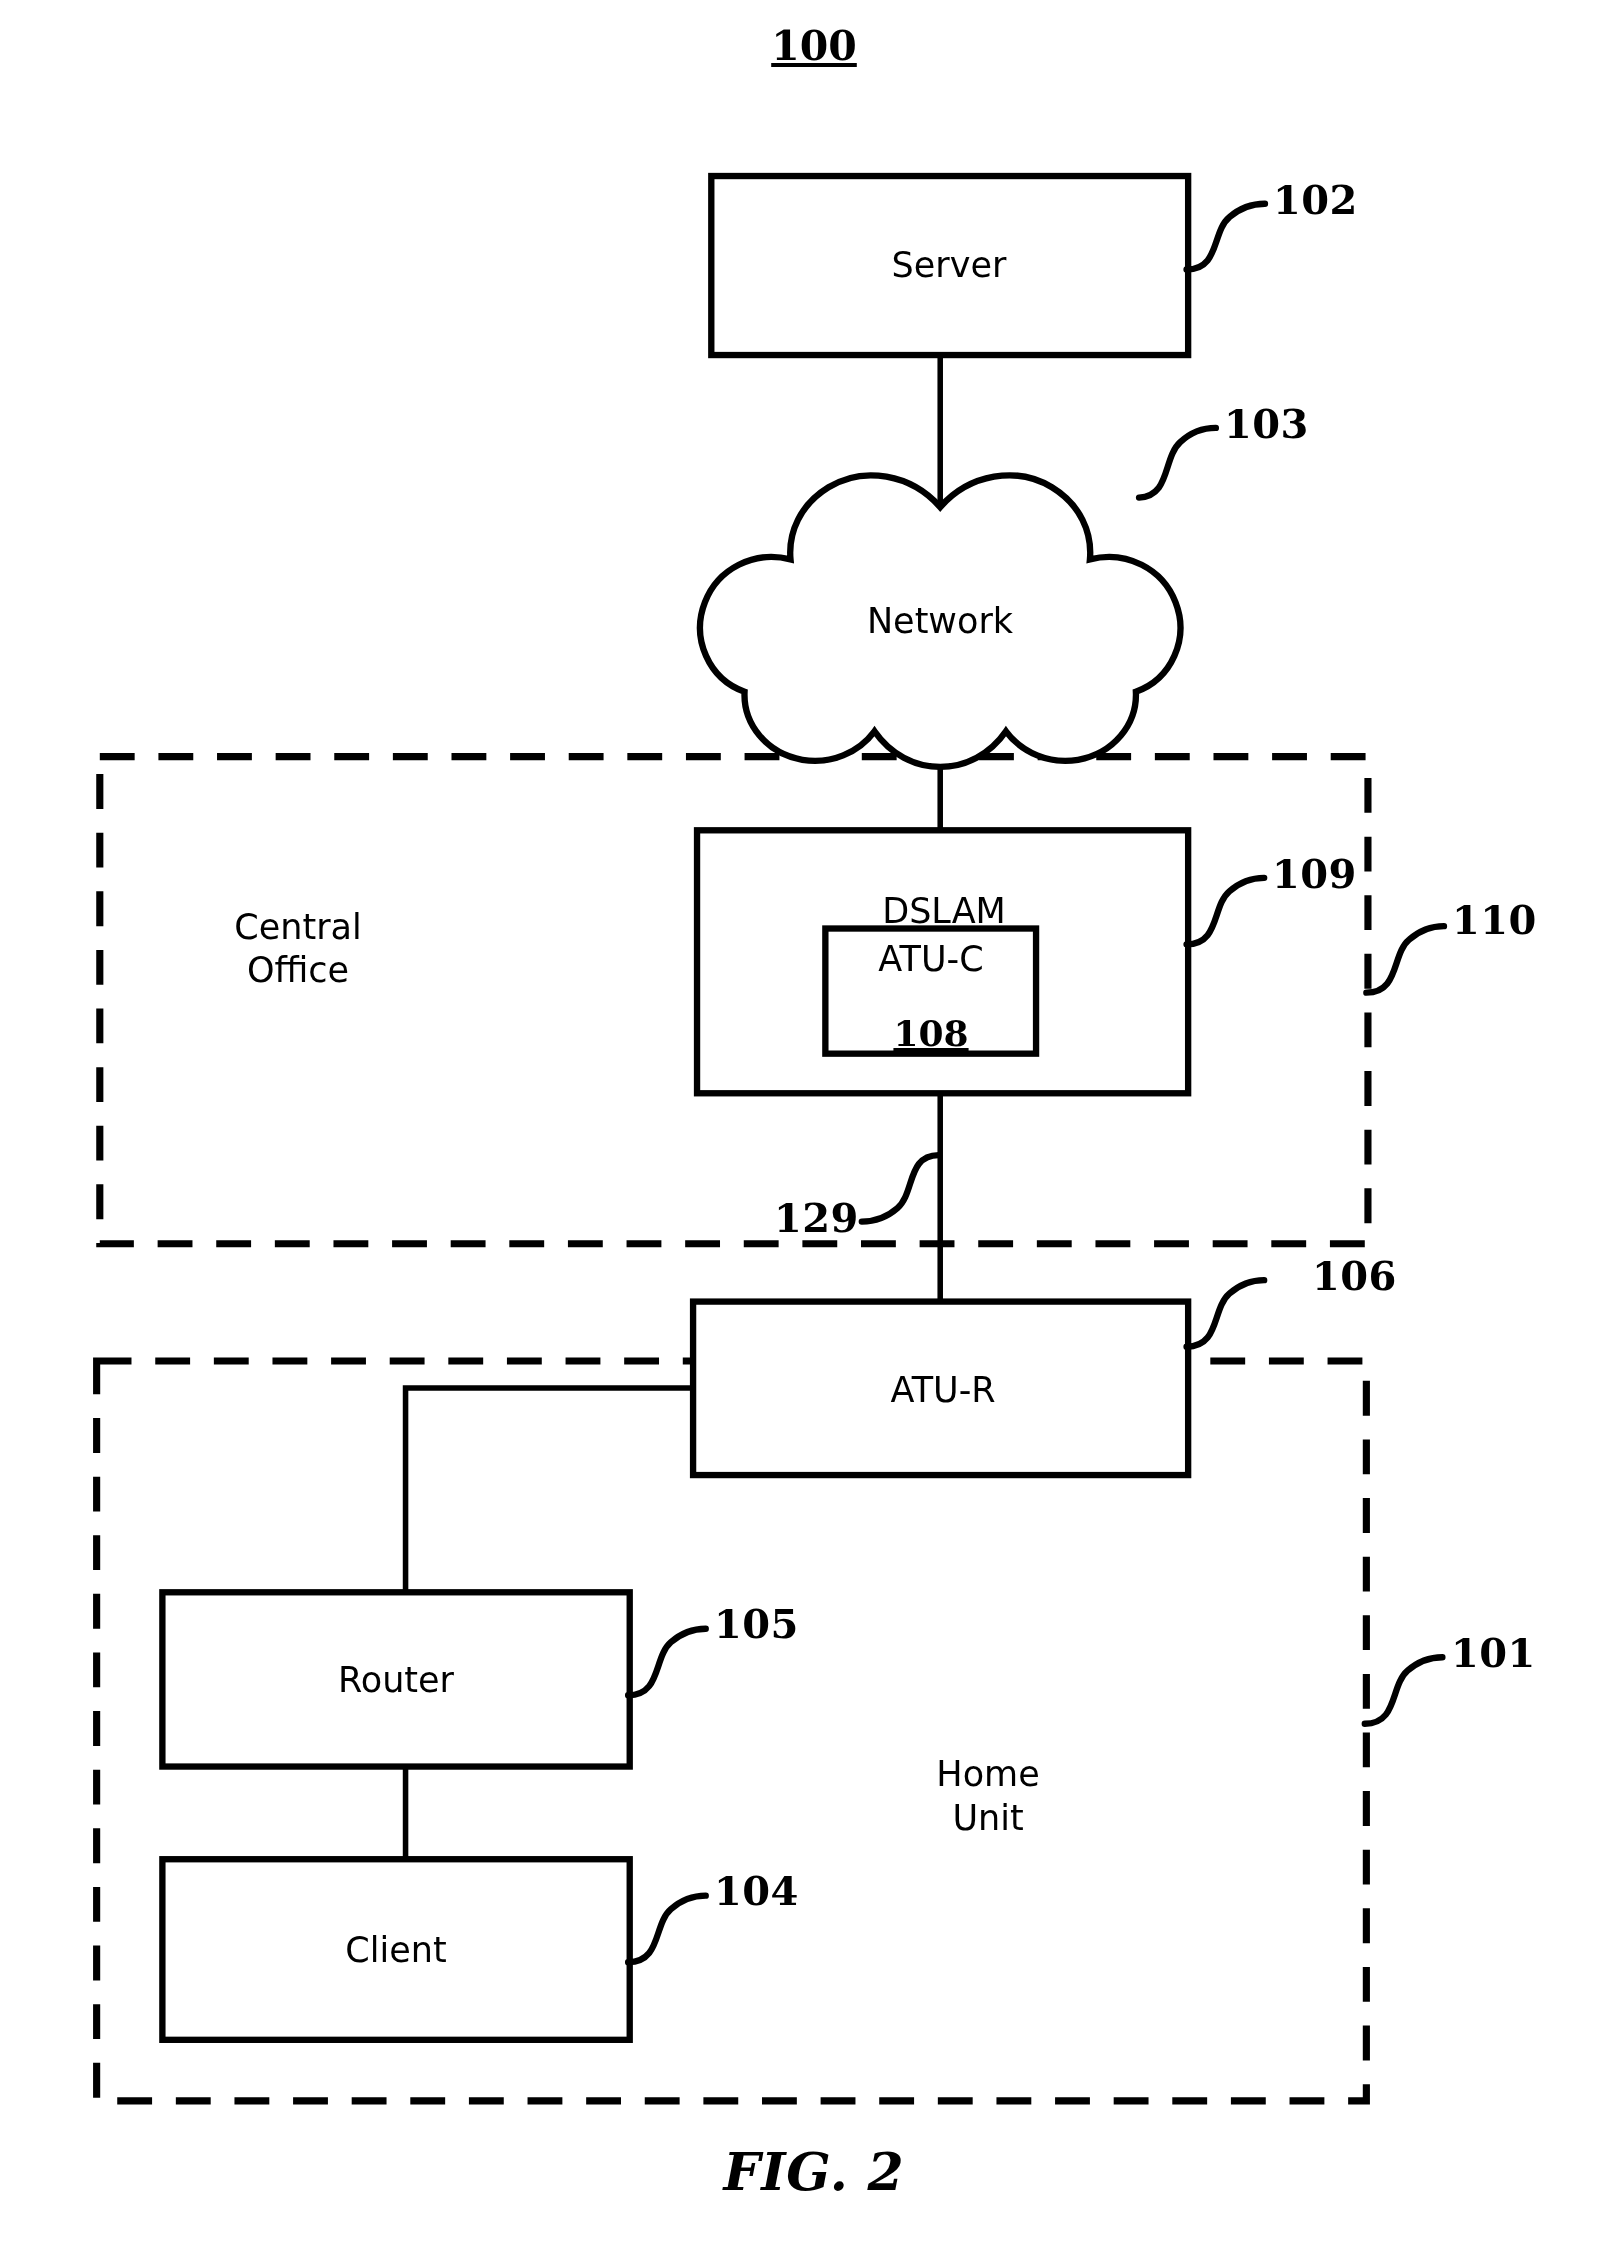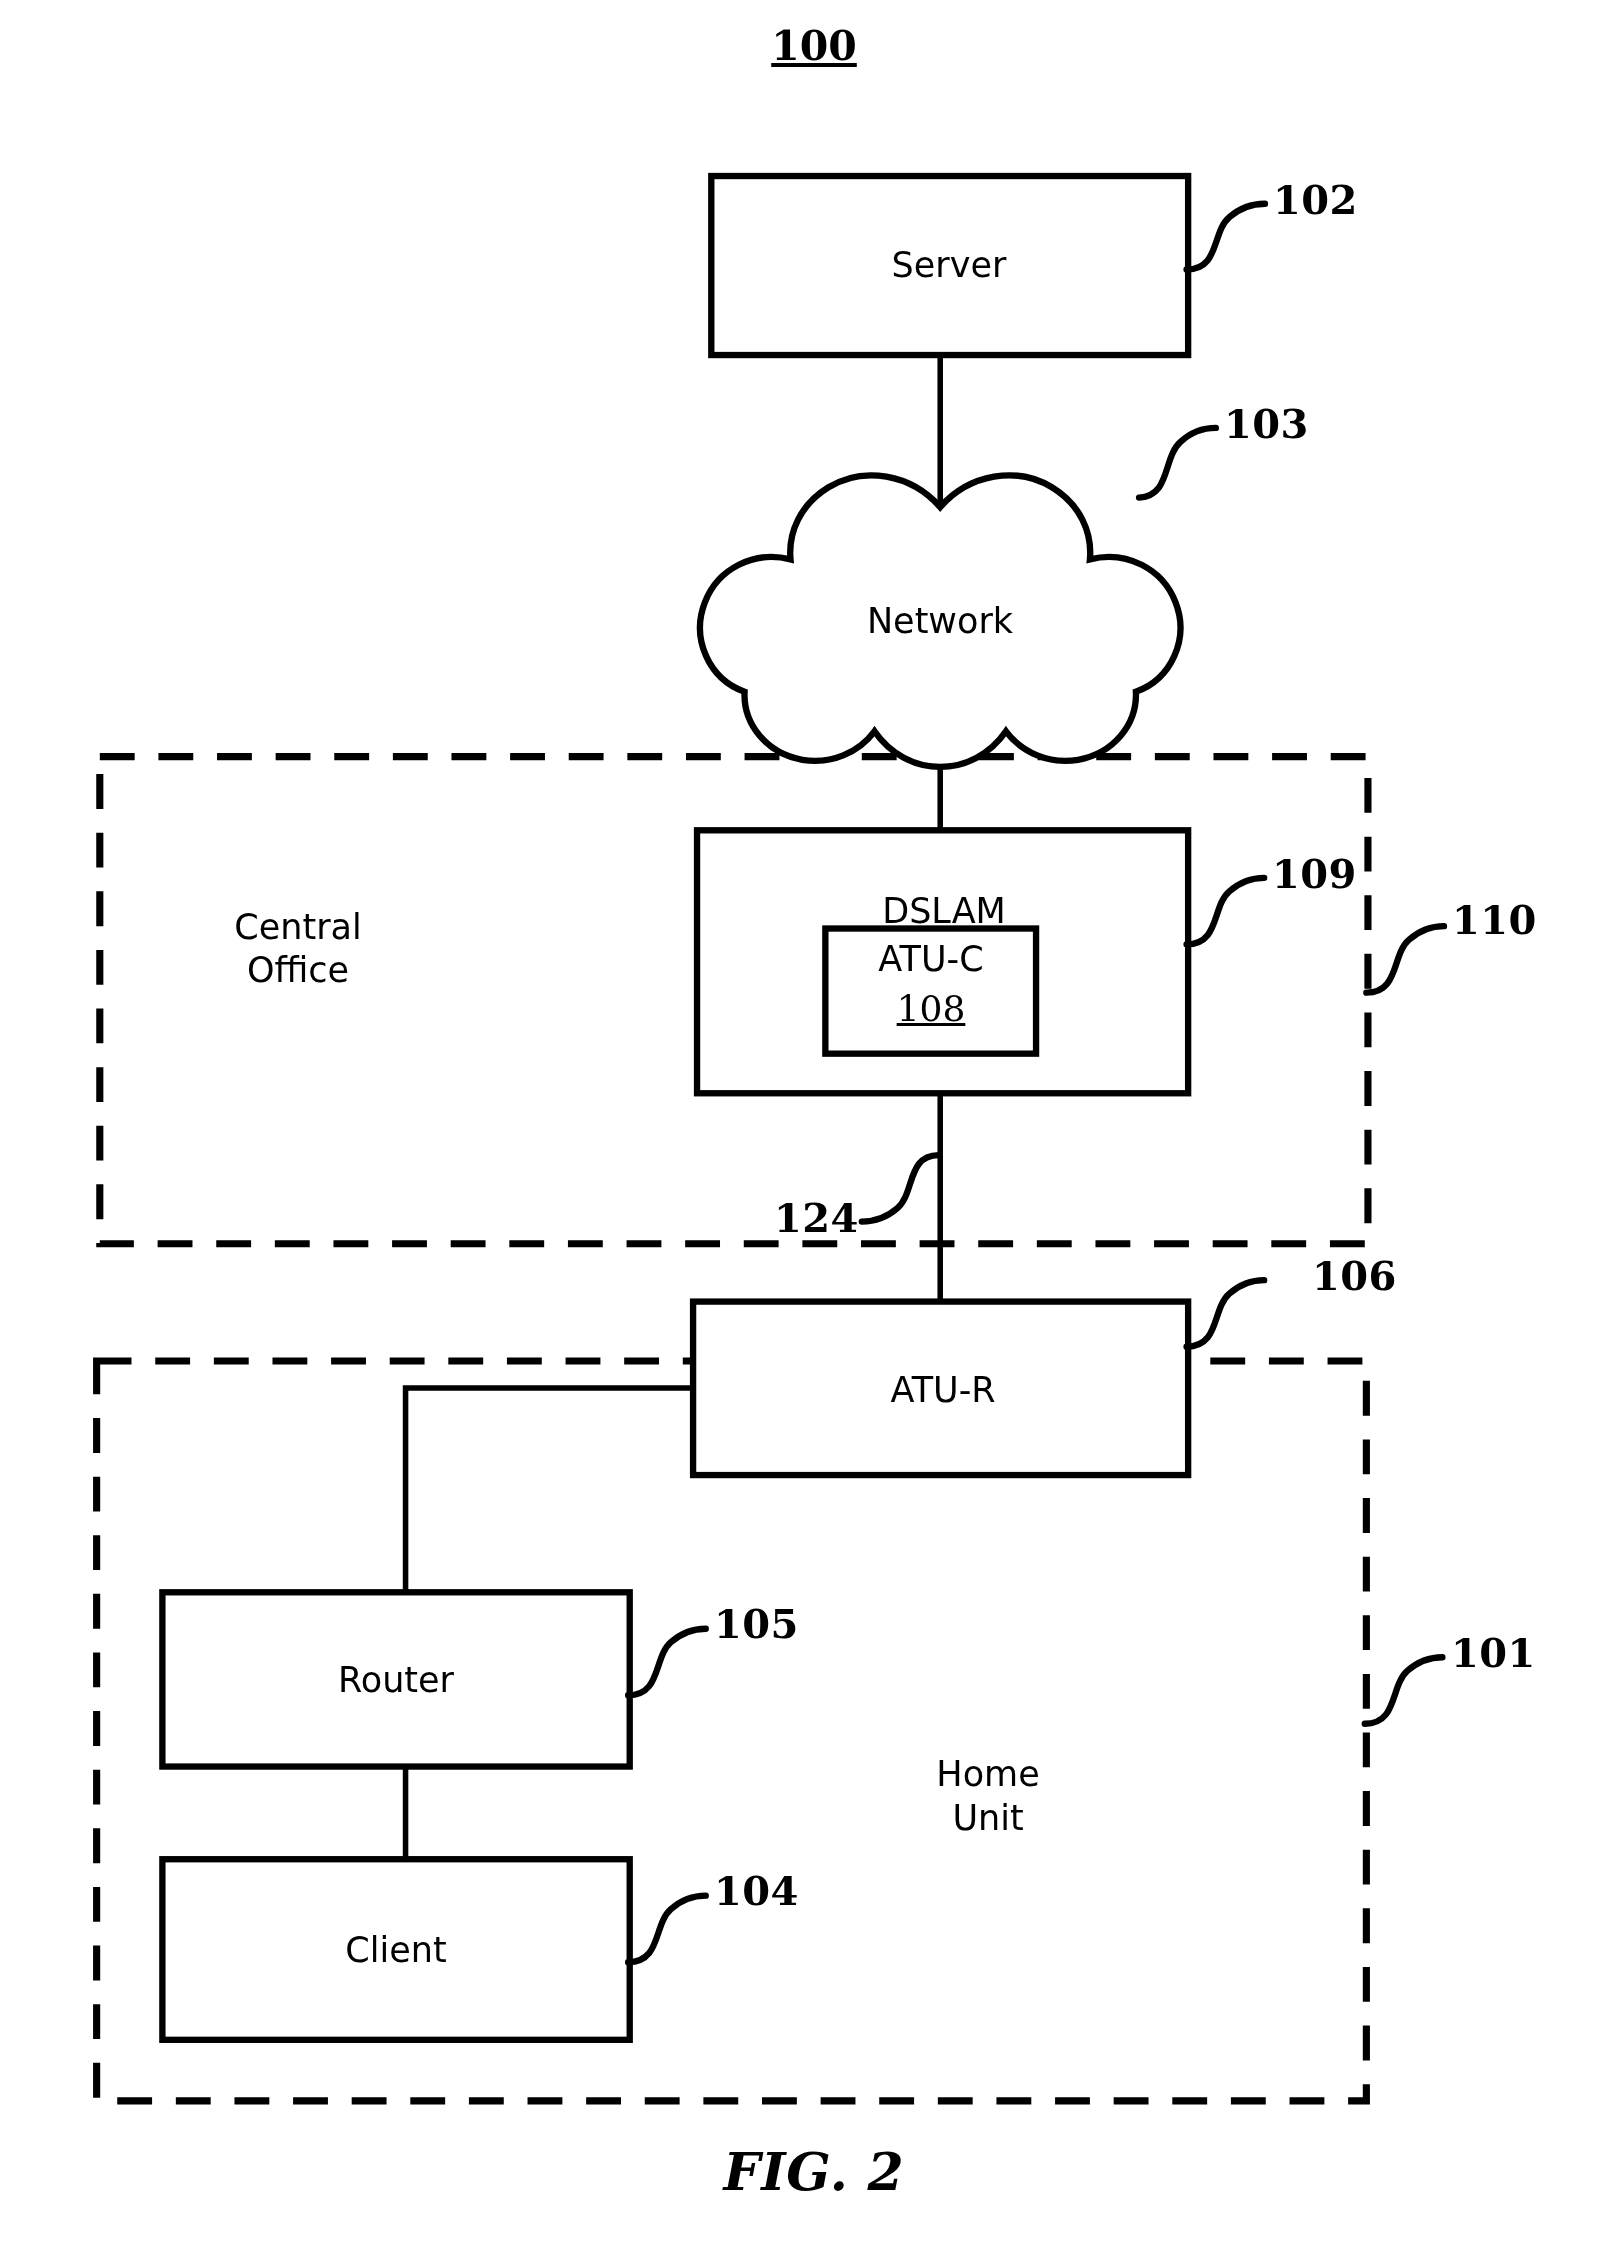--- a/index.html
+++ b/index.html
@@ -22,22 +22,23 @@
     font-family:"DejaVu Serif","Liberation Serif",serif;
     font-size:52px;font-weight:700;font-style:italic;letter-spacing:0.8px;
   }
   .title100{
     font-family:"DejaVu Serif","Liberation Serif",serif;
     font-size:41px;font-weight:700;text-decoration:underline;
     text-underline-offset:3.2px;
   }
   .boxnum{
     font-family:"DejaVu Serif","Liberation Serif",serif;
-    font-size:36px;font-weight:400;text-decoration:underline;
+    font-size:36px;font-weight:700;text-decoration:underline;
     text-underline-offset:2.4px;
+    margin-top:24px;
   }
   .center{transform:translateX(-50%);text-align:center;}
 </style>
 </head>
 <body>
 
 <svg id="figure" viewBox="0 0 2049 2854" xmlns="http://www.w3.org/2000/svg">
 
   <g stroke="#000" fill="none" stroke-width="7" stroke-linecap="butt">
 
@@ -117,21 +118,21 @@
 <div class="lbl node-label center" style="left:298px;top:908px;">Central</div>
 <div class="lbl node-label center" style="left:298px;top:951px;">Office</div>
 <div class="lbl ref" style="left:1452px;top:898px;">110</div>
 
 <div class="lbl node-label center" style="left:944px;top:892px;">DSLAM</div>
 <div class="lbl ref" style="left:1272px;top:852px;">109</div>
 
 <div class="lbl node-label center" style="left:931px;top:940px;">ATU-C</div>
 <div class="lbl boxnum center" style="left:931px;top:989px;">108</div>
 
-<div class="lbl ref" style="left:774px;top:1196px;">124</div>
+<div class="lbl ref" style="left:774px;top:1196px;">129</div>
 
 <div class="lbl node-label center" style="left:943px;top:1371px;">ATU-R</div>
 <div class="lbl ref" style="left:1272px;top:1254px;margin-left:40px;">106</div>
 
 <div class="lbl node-label center" style="left:988px;top:1755px;text-align:right;">Home</div>
 <div class="lbl node-label center" style="left:988px;top:1799px;">Unit</div>
 <div class="lbl ref" style="left:1451px;top:1631px;">101</div>
 
 <div class="lbl node-label center" style="left:396px;top:1661px;">Router</div>
 <div class="lbl ref" style="left:714px;top:1602px;">105</div>

